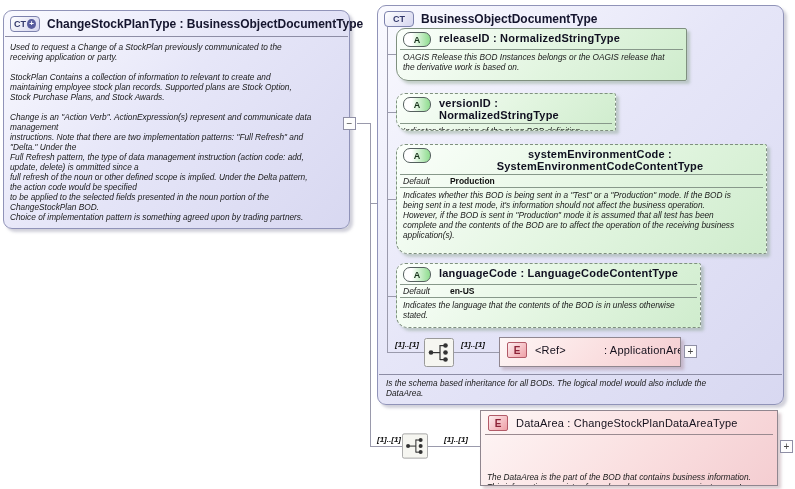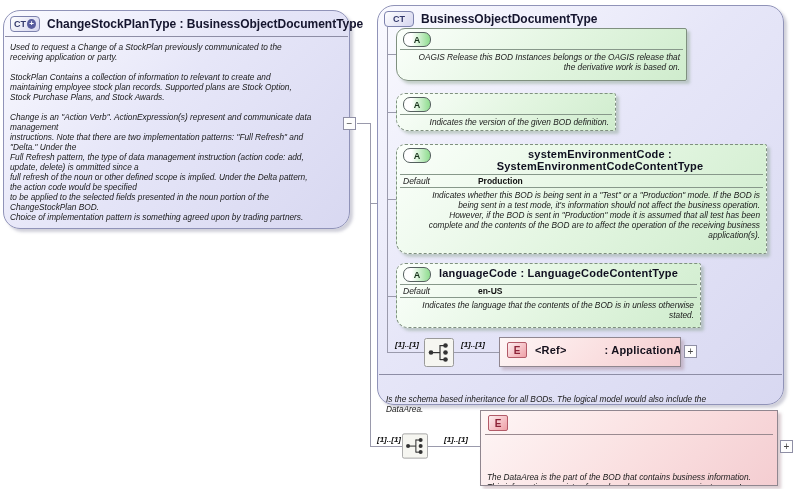--- a/index.html
+++ b/index.html
@@ -2,21 +2,21 @@
 <html><head>
 <meta charset="utf-8">
 <style>
   html,body{margin:0;padding:0;background:#fff;}
   .stage{position:relative;width:795px;height:489px;background:#ffffff;overflow:hidden;
          font-family:"Liberation Sans", sans-serif;color:#111;}
   .abs{position:absolute;}
   .line{position:absolute;background:#9a9aac;}
 
   
-  .classbox{position:absolute;border:1px solid #9093b8;border-radius:17px;
+  .classbox{position:absolute;border:1px solid #9093b8;border-radius:9px;
     background:linear-gradient(135deg,#fafaff 0%,#e6e6f8 45%,#d8d8f1 100%);
     box-shadow:3px 3px 3px rgba(120,120,150,.35);}
   .class-head{display:flex;align-items:center;gap:7px;padding:5px 6px 3px 6px;}
   .class-title{font-weight:bold;font-size:12px;color:#15152e;white-space:nowrap;}
   .class-sep{position:absolute;left:1px;right:1px;border-top:1px solid #8d8da5;}
   .note{font-style:italic;font-size:8.3px;line-height:10px;white-space:pre-line;color:#1a1a1a;}
 
   
   .icon-ct{display:inline-flex;align-items:center;justify-content:center;gap:1px;
     min-width:22px;height:14px;padding:0 3px;border:1px solid #7d82ad;border-radius:4px;
@@ -40,31 +40,31 @@
   .attrbox{position:absolute;box-sizing:border-box;border:1px solid #7f907f;
     border-radius:9px 2px 2px 12px;overflow:hidden;
     background:linear-gradient(135deg,#fbfffb 0%,#e2f5e0 55%,#cfeccd 100%);
     box-shadow:3px 3px 3px rgba(110,140,110,.35);}
   .attrbox.optional{border-style:dashed;}
   .attr-head{display:flex;align-items:flex-start;gap:8px;padding:3px 5px 1px 6px;}
   .attr-title{font-weight:bold;font-size:11px;letter-spacing:.2px;color:#101020;
     overflow-wrap:anywhere;line-height:12px;}
   .attr-title.wrapcenter{text-align:center;flex:1;}
   .attr-sep{border-top:1px solid #87988a;margin:1px 3px 0 3px;}
-  .attr-note{padding:2px 6px 2px 6px;text-align:right;}
-  .defrow{display:flex;align-items:baseline;gap:32px;padding:1px 6px 0 6px;}
+  .attr-note{padding:2px 6px 2px 6px;}
+  .defrow{display:flex;align-items:baseline;gap:4px;padding:1px 6px 0 6px;}
   .def-label{font-style:italic;font-size:8.5px;color:#222;}
   .def-value{font-weight:bold;font-size:8.5px;color:#111;padding-left:16px;}
 
   
   .elembox{position:absolute;box-sizing:border-box;border:1px solid #90868f;
     background:linear-gradient(135deg,#fef6f6 0%,#fadfe0 55%,#f4cdd1 100%);
     box-shadow:3px 3px 3px rgba(150,110,120,.35);overflow:hidden;}
   .elem-head{display:flex;align-items:center;gap:8px;padding:4px 5px 2px 7px;}
-  .elem-title{font-weight:bold;font-size:11px;letter-spacing:.2px;color:#14101c;white-space:nowrap;}
+  .elem-title{font-weight:normal;font-size:11px;letter-spacing:.2px;color:#14101c;white-space:nowrap;}
   .elem-sep{border-top:1px solid #9a8a90;margin:1px 4px 0 4px;}
 
   .mult{position:absolute;font-size:8px;font-weight:bold;font-style:italic;color:#111;white-space:nowrap;}
   .seqicon{position:absolute;}
 </style>
 </head>
 <body>
 
 <div class="stage">
 
@@ -117,29 +117,31 @@
     <div class="line" style="left:9px;top:48px;width:9px;height:1px;"></div>
     <div class="line" style="left:9px;top:106px;width:9px;height:1px;"></div>
     <div class="line" style="left:9px;top:193px;width:9px;height:1px;"></div>
     <div class="line" style="left:9px;top:290px;width:9px;height:1px;"></div>
     <div class="line" style="left:9px;top:346px;width:37px;height:1px;"></div>
     <div class="line" style="left:76px;top:346px;width:45px;height:1px;"></div>
 
     <div class="attrbox" style="left:18px;top:22px;width:291px;height:53px;">
       <div class="attr-head">
         <span class="icon-a">A</span>
+        <span class="attr-title">releaseID : NormalizedStringType</span>
       </div>
       <div class="attr-sep"></div>
       <div class="note attr-note">OAGIS Release this BOD Instances belongs or the OAGIS release that
 the derivative work is based on.</div>
     </div>
 
     <div class="attrbox optional" style="left:18px;top:87px;width:220px;height:38px;">
       <div class="attr-head">
         <span class="icon-a">A</span>
+        <span class="attr-title">versionID : NormalizedStringType</span>
       </div>
       <div class="attr-sep"></div>
       <div class="note attr-note">Indicates the version of the given BOD definition.</div>
     </div>
 
     <div class="attrbox optional" style="left:18px;top:138px;width:371px;height:110px;">
       <div class="attr-head">
         <span class="icon-a">A</span>
         <span class="attr-title wrapcenter">systemEnvironmentCode : SystemEnvironmentCodeContentType</span>
       </div>
@@ -188,41 +190,42 @@
     <div class="elembox" style="left:121px;top:331px;width:182px;height:30px;">
       <div class="elem-head">
         <span class="icon-e">E</span>
         <span class="elem-title">&lt;Ref&gt;</span>
         <span class="elem-title" style="margin-left:30px;">: ApplicationArea</span>
       </div>
     </div>
     <div class="handle" style="left:306px;top:339px;">+</div>
 
     <div class="class-sep" style="top:368px;"></div>
-    <div class="note abs" style="left:8px;top:388px;right:4px;">Is the schema based inheritance for all BODs. The logical model would also include the
+    <div class="note abs" style="left:8px;top:372px;right:4px;">Is the schema based inheritance for all BODs. The logical model would also include the
 DataArea.</div>
   </div>
 
   <span class="mult" style="left:368px;top:435px;width:33px;text-align:right;">[1]..[1]</span>
   <svg class="seqicon" style="left:402px;top:433px;" width="26" height="26" viewBox="0 0 30 29">
     <rect x="0.5" y="0.5" width="29" height="28" rx="2" fill="#f6f6f1" stroke="#9a9a9a"></rect>
     <circle cx="7" cy="14.5" r="2.3" fill="#333"></circle>
     <rect x="8" y="14" width="8" height="1.2" fill="#333"></rect>
     <rect x="15.4" y="7" width="1.2" height="15" fill="#333"></rect>
     <rect x="16" y="7" width="4" height="1.2" fill="#333"></rect>
     <rect x="16" y="21" width="4" height="1.2" fill="#333"></rect>
     <circle cx="21.5" cy="7.5" r="2.3" fill="#333"></circle>
     <circle cx="21.5" cy="14.5" r="2.3" fill="#333"></circle>
     <circle cx="21.5" cy="21.5" r="2.3" fill="#333"></circle>
   </svg>
   <span class="mult" style="left:444px;top:435px;">[1]..[1]</span>
 
   <div class="elembox" style="left:480px;top:410px;width:298px;height:76px;">
     <div class="elem-head">
       <span class="icon-e">E</span>
+      <span class="elem-title">DataArea : ChangeStockPlanDataAreaType</span>
     </div>
     <div class="elem-sep"></div>
     <div class="note" style="padding:2px 6px;margin-top:35px;">The DataArea is the part of the BOD that contains business information.
 This information consists of a verb and one or more noun instances. In
 the case of the ChangeStockPlan, the verb Change indicates the action to
 be performed on the noun StockPlan.</div>
   </div>
   <div class="handle" style="left:780px;top:440px;">+</div>
 
 </div>

